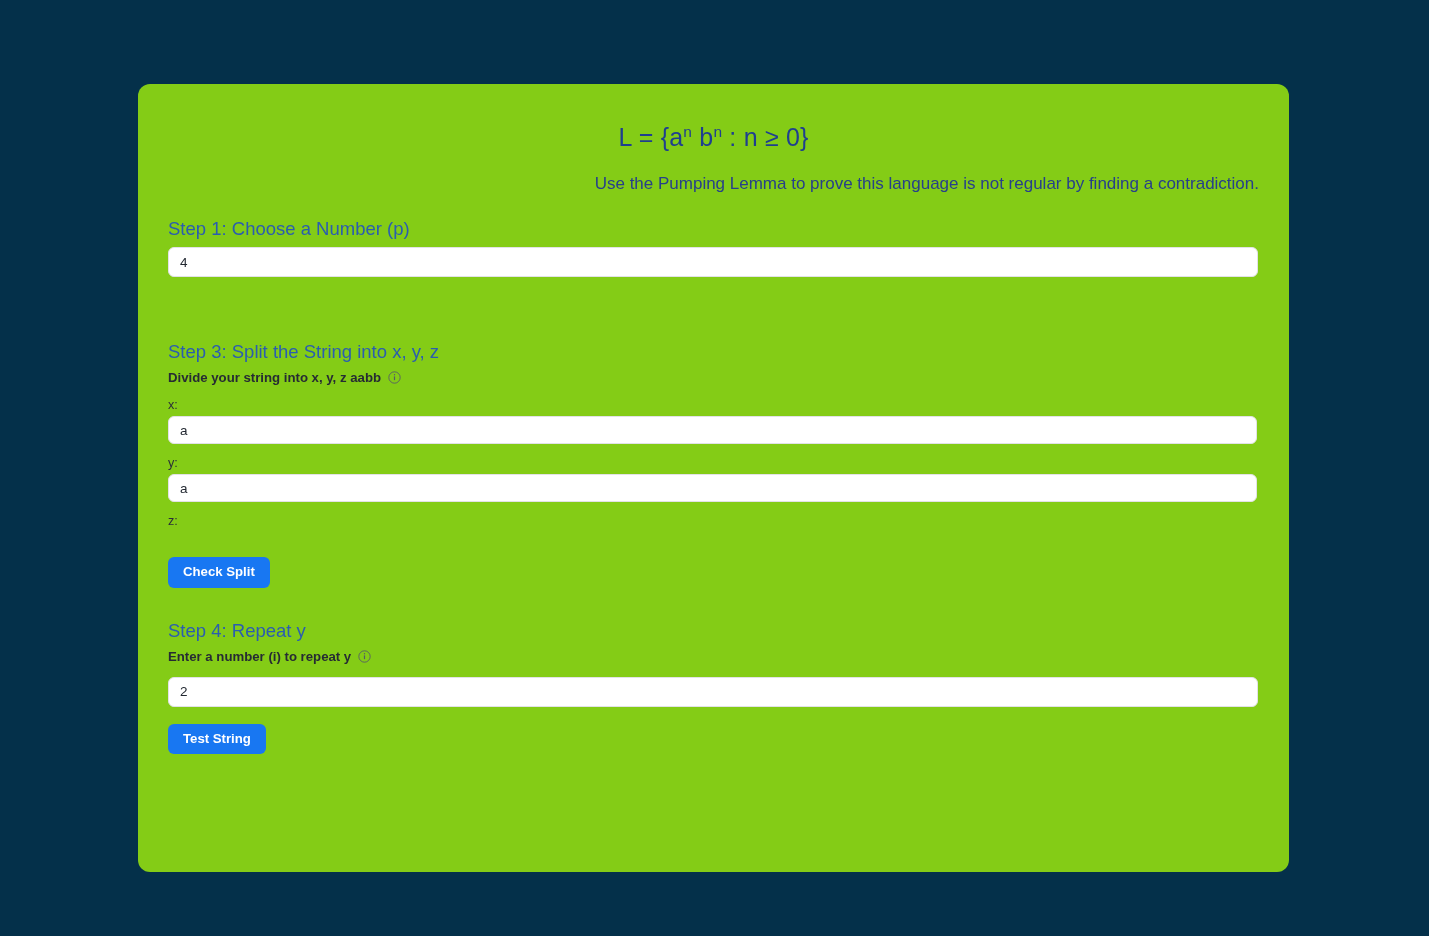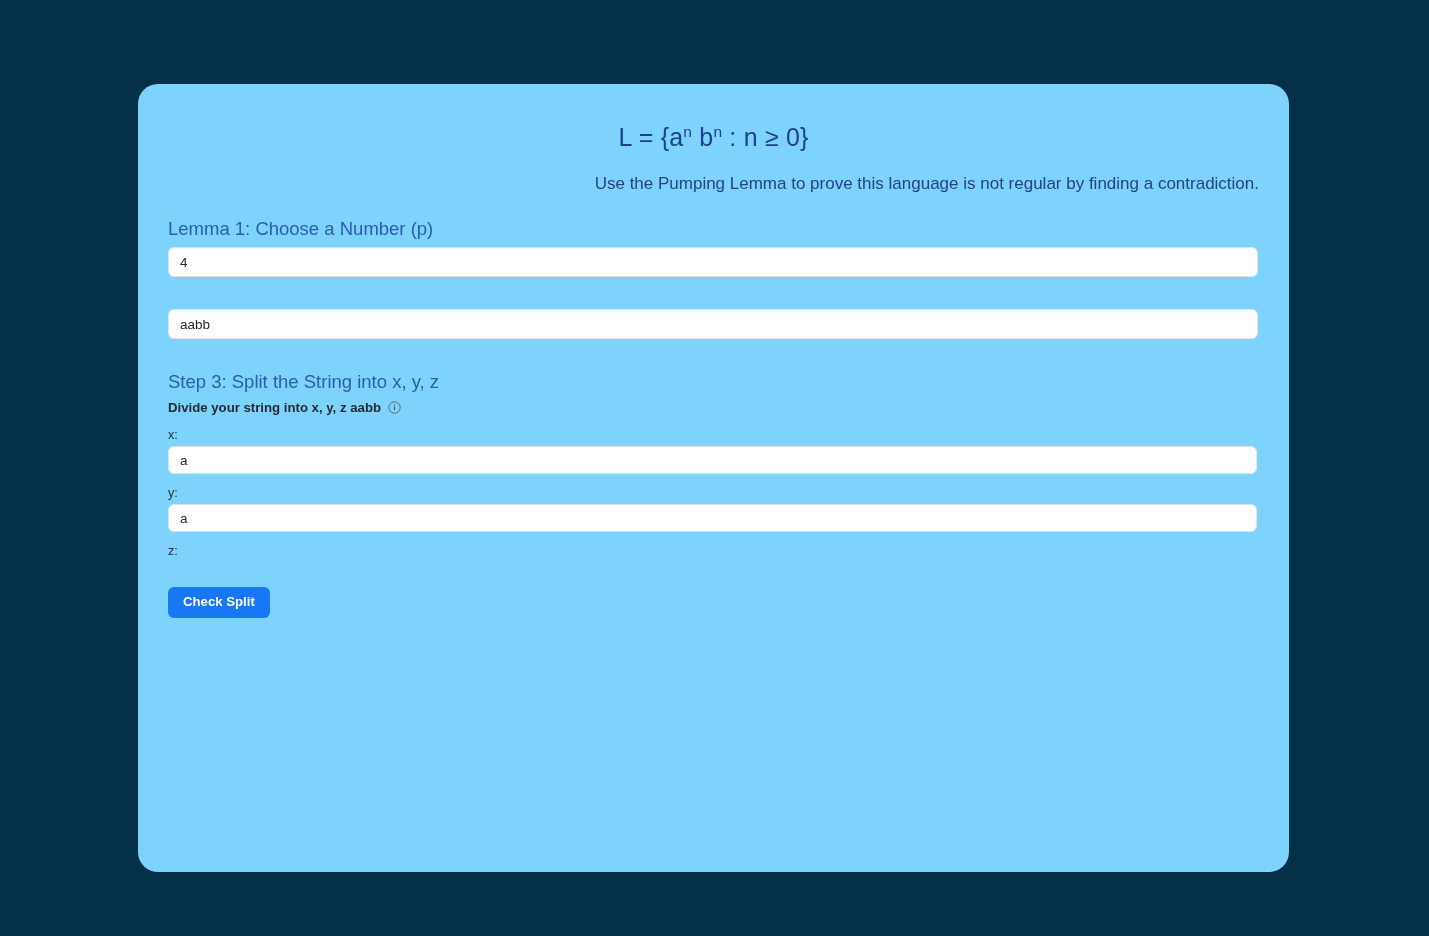--- a/index.html
+++ b/index.html
@@ -17,22 +17,22 @@
     position: relative;
     width: 1429px;
     height: 936px;
   }
   .card {
     position: absolute;
     left: 138px;
     top: 84px;
     width: 1151px;
     height: 788px;
-    background: #7dd3fc;
-    border-radius: 20px;
+    background: #84cc16;
+    border-radius: 12px;
     box-sizing: border-box;
   }
   .card-inner {
     padding: 26px 30px 0 30px;
   }
   .title {
     text-align: center;
     color: #1f3f8f;
     font-size: 25px;
     font-weight: 400;
@@ -136,28 +136,27 @@
 
       <h1 class="title"><span>L = {a</span><sup>n</sup><span> b</span><sup>n</sup><span> : n ≥ 0}</span></h1>
 
       <p class="subtitle">Use the Pumping Lemma to prove this language is not regular by finding a contradiction.</p>
 
       <div class="gap-s1"></div>
 
       <div class="content">
 
         <section class="step">
-          <h2 class="step-heading">Lemma 1: Choose a Number (p)</h2>
+          <h2 class="step-heading">Step 1: Choose a Number (p)</h2>
           <input class="text-input" type="text" value="4" style="">
         </section>
 
         <div class="gap-after-input"></div>
 
         <section class="step">
-          <input class="text-input" type="text" value="aabb" style="">
         </section>
 
         <div class="gap-after-input"></div>
 
         <section class="step">
           <h2 class="step-heading">Step 3: Split the String into x, y, z</h2>
           <div class="field-label">
             <span>Divide your string into x, y, z aabb</span>
             <span class="info-icon">
               <svg width="13" height="13" viewBox="0 0 16 16" fill="none">
@@ -181,17 +180,33 @@
           <div class="split-group">
             <div class="sub-label">z:</div>
           </div>
 
           <div class="gap-btn-top"></div>
           <button class="btn">Check Split</button>
         </section>
 
         <div class="gap-step4"></div>
 
+        <section class="step">
+          <h2 class="step-heading">Step 4: Repeat y</h2>
+          <div class="field-label">
+            <span>Enter a number (i) to repeat y</span>
+            <span class="info-icon">
+              <svg width="13" height="13" viewBox="0 0 16 16" fill="none">
+                <circle cx="8" cy="8" r="7" stroke="#555c66" stroke-width="1.1"></circle>
+                <circle cx="8" cy="4.6" r="0.85" fill="#555c66"></circle>
+                <rect x="7.25" y="6.5" width="1.5" height="5" rx="0.6" fill="#555c66"></rect>
+              </svg>
+            </span>
+          </div>
+          <input class="text-input" type="text" value="2" style="">
+          <div class="gap-btn-top"></div>
+          <button class="btn">Test String</button>
+        </section>
 
       </div>
     </div>
   </div>
 </div>
 
 </body></html>

